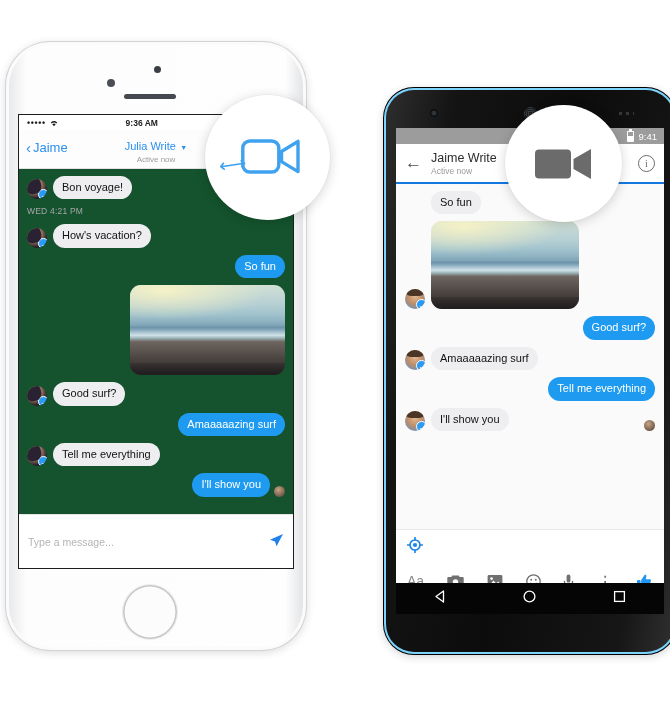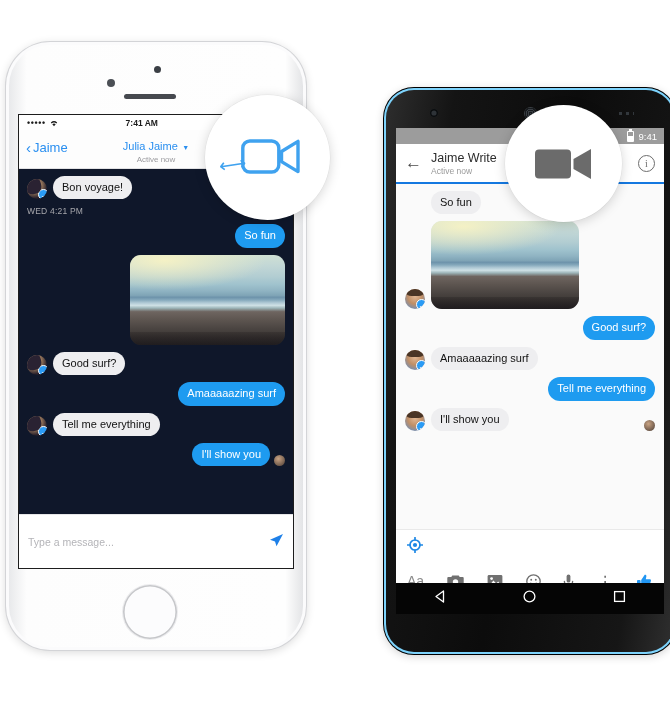--- a/index.html
+++ b/index.html
@@ -34,21 +34,21 @@
 
   .ip-nav{height:38px;position:relative;background:#fdfdfd;border-bottom:1px solid #e2e2e4;}
   .ip-back{position:absolute;left:7px;top:9px;color:#2a8ff0;font-size:13px;display:flex;align-items:center;}
   .ip-back .chev{font-size:15px;margin-right:2px;font-weight:500;}
   .ip-title{position:absolute;left:0;right:0;top:6px;text-align:center;}
   .ip-name{color:#2a8ff0;font-size:11px;}
   .ip-care{color:#2a8ff0;font-size:7px;}
   .ip-sub{color:#9b9b9f;font-size:8px;margin-top:1px;}
   .ip-vid{position:absolute;right:10px;top:11px;}
 
-  .ip-thread{height:345px;background:#0f172a;padding:7px 8px 0 8px;box-sizing:border-box;
+  .ip-thread{height:345px;background:#14532d;padding:7px 8px 0 8px;box-sizing:border-box;
           overflow:hidden;position:relative;}
   .row{display:flex;align-items:flex-end;margin-bottom:7px;}
   .row.out{justify-content:flex-end;}
   .av{width:20px;height:20px;border-radius:50%;flex:none;margin-right:6px;position:relative;
       background:#5a5a66;overflow:hidden;}
   .av.f{background:radial-gradient(circle at 35% 30%,#cba88a 0%,#9c7b5e 38%,#241c28 70%);}
   .av.f:after{content:"";position:absolute;left:-2px;top:-3px;width:16px;height:18px;
       border-radius:50% 50% 40% 40%;background:#2a2232;transform:rotate(-12deg);}
   .av.m{background:radial-gradient(circle at 50% 38%,#e0b693 0%,#c08f67 45%,#7a8fae 78%);}
   .av.m:after{content:"";position:absolute;left:1px;top:-4px;width:18px;height:11px;
@@ -147,32 +147,32 @@
   <div class="ip-spk"></div>
 
   <div class="ip-screen">
 
     <div class="ip-status">
       <span class="ip-sig">•••••</span>
       <svg class="ip-wifi" width="10" height="8" viewBox="0 0 10 8">
         <path d="M5 7.2 3.3 5.2a2.6 2.6 0 0 1 3.4 0Z" fill="#1c1c1c"></path>
         <path d="M1.8 3.4a5 5 0 0 1 6.4 0l-.85 1a3.7 3.7 0 0 0-4.7 0Z" fill="#1c1c1c"></path>
       </svg>
-      <span class="ip-time">7:41 AM</span>
+      <span class="ip-time">9:36 AM</span>
       <span class="ip-pct">5%</span>
       <span class="ip-batt" style="margin-left:3px;"></span>
     </div>
 
     <div class="ip-nav">
       <div class="ip-back">
         <span class="chev">‹</span>
         <span>Jaime</span>
       </div>
       <div class="ip-title">
-        <span class="ip-name">Julia Jaime</span>
+        <span class="ip-name">Julia Write</span>
         <span class="ip-care">▼</span>
         <div class="ip-sub">Active now</div>
       </div>
       <span class="ip-vid">
         <svg width="20" height="13" viewBox="0 0 20 13">
           <rect x="0.8" y="0.8" width="12.6" height="11.4" rx="3" fill="none" stroke="#2a8ff0" stroke-width="1.5"></rect>
           <path d="M14.4 4.6 19 1.6v9.8l-4.6-3Z" fill="none" stroke="#2a8ff0" stroke-width="1.5" stroke-linejoin="round"></path>
         </svg>
       </span>
     </div>
@@ -180,20 +180,26 @@
     <div class="ip-thread">
       <div class="row">
         <span class="av f">
             <i class="badge"></i>
           </span>
         <div class="bub in">Bon voyage!</div>
       </div>
 
       <div class="ip-ts">WED 4:21 PM</div>
 
+      <div class="row">
+        <span class="av f">
+            <i class="badge"></i>
+          </span>
+        <div class="bub in">How's vacation?</div>
+      </div>
 
       <div class="row out">
         <div class="bub out">So fun</div>
       </div>
 
       <div class="row out">
         <div class="photo">
             <span class="beach"></span>
           </div>
       </div>

